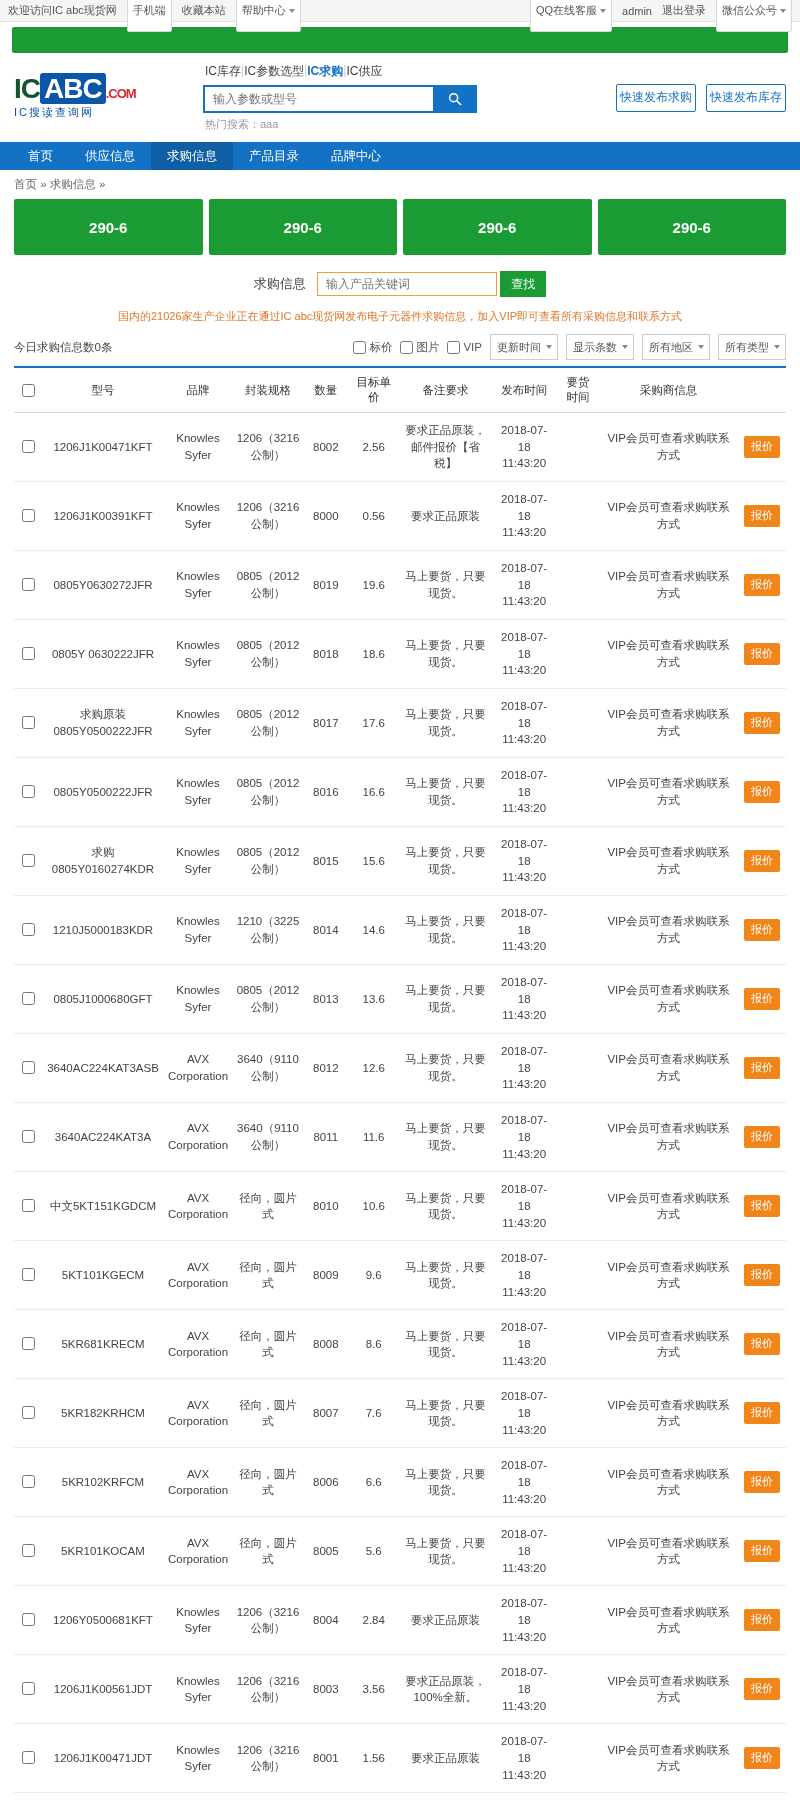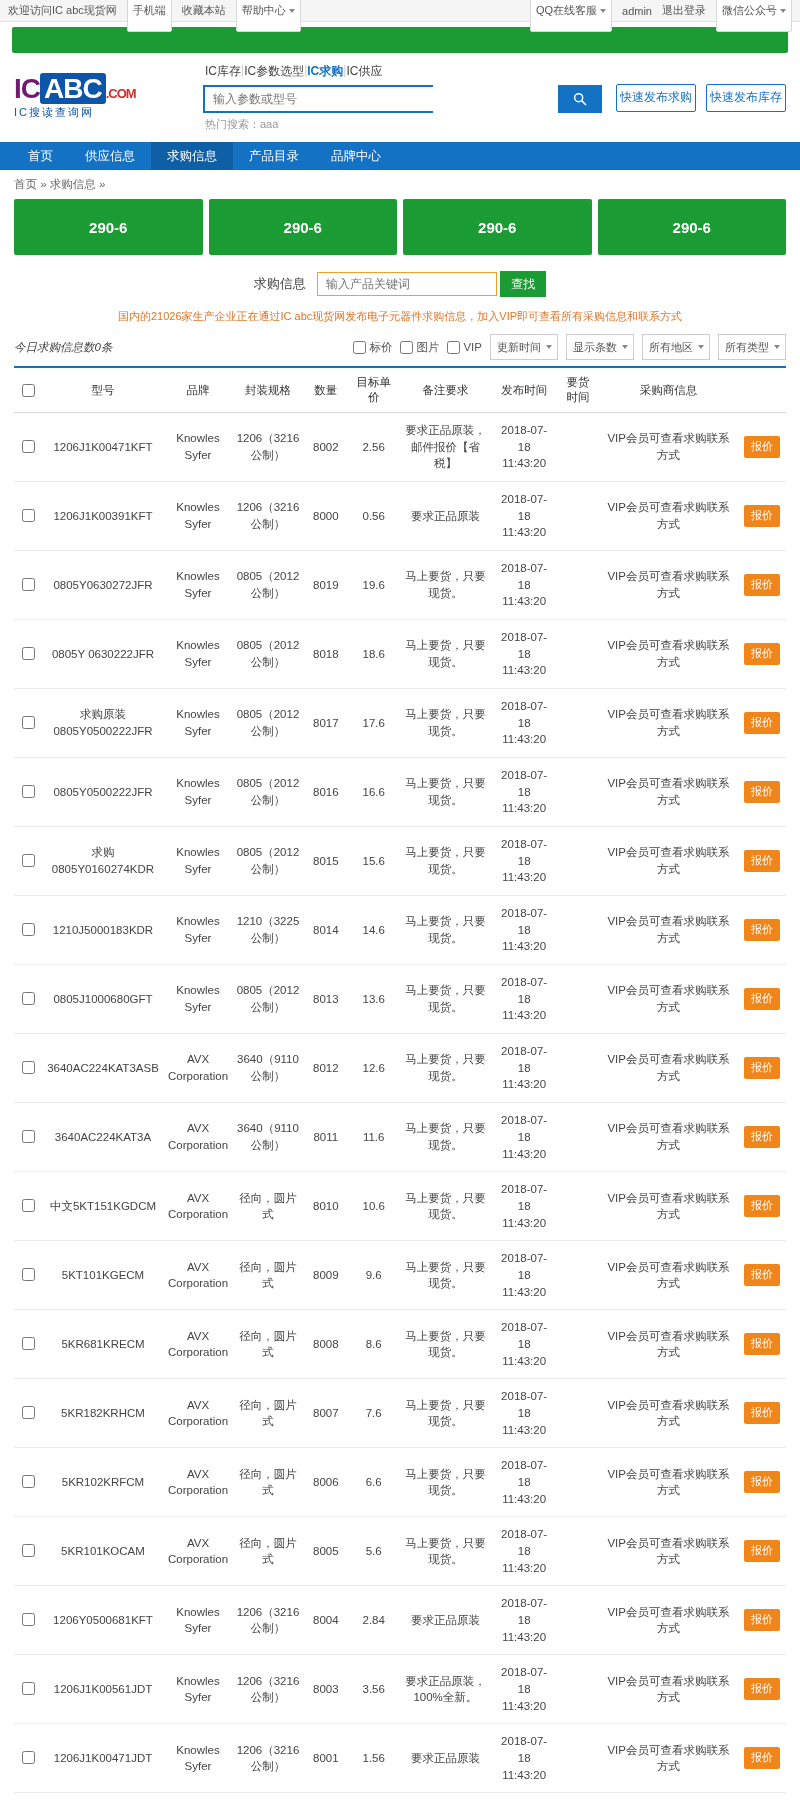--- a/index.html
+++ b/index.html
@@ -56,21 +56,21 @@
     gap: 14px;
   }
   .logo { width: 175px; }
   .logo .logo-top {
     font-size: 28px;
     font-weight: bold;
     letter-spacing: -1px;
     line-height: 1;
     color: #1552a0;
   }
-  .logo .logo-top .ic { color: #701a75; }
+  .logo .logo-top .ic { color: #14532d; }
   .logo .logo-top .abc {
     background: #0b56a8;
     color: #fff;
     padding: 0 4px;
     border-radius: 3px;
   }
   .logo .logo-top .dotcom { font-size: 13px; color: #d12b2b; }
   .logo .logo-sub {
     font-size: 11px;
     color: #0b56a8;
@@ -81,21 +81,21 @@
   .search-tabs {
     display: flex;
     font-size: 12px;
     margin-bottom: 5px;
     color: #444;
     padding-left: 2px;
   }
   .search-tabs span { cursor: pointer; }
   .search-tabs .sep { color: #ccc; }
   .search-tabs .active { color: #1472c4; font-weight: bold; }
-  .search-row { display: flex; justify-content: space-between; }
+  .search-row { display: flex; }
   .search-input {
     width: 230px;
     height: 28px;
     border: 2px solid #1472c4;
     border-right: none;
     padding: 0 8px;
     font-size: 12px;
     outline: none;
   }
   .search-btn {
@@ -193,21 +193,21 @@
     color: #e0762a;
     padding: 6px 0 10px 0;
   }
   
   .tablehead {
     display: flex;
     align-items: center;
     padding: 0 14px 6px 14px;
     font-size: 11.5px;
   }
-  .tablehead .count { color: #444; font-style: italic; }
+  .tablehead .count { color: #444; }
   .tablehead .right { margin-left: auto; display: flex; align-items: center; gap: 8px; }
   .chk-lbl { display: inline-flex; align-items: center; gap: 3px; color: #555; }
   .chk-lbl input { margin: 0; }
   .sel {
     border: 1px solid #ccc;
     background: #fff;
     height: 26px;
     font-size: 11px;
     color: #555;
     padding: 0 16px 0 6px;

